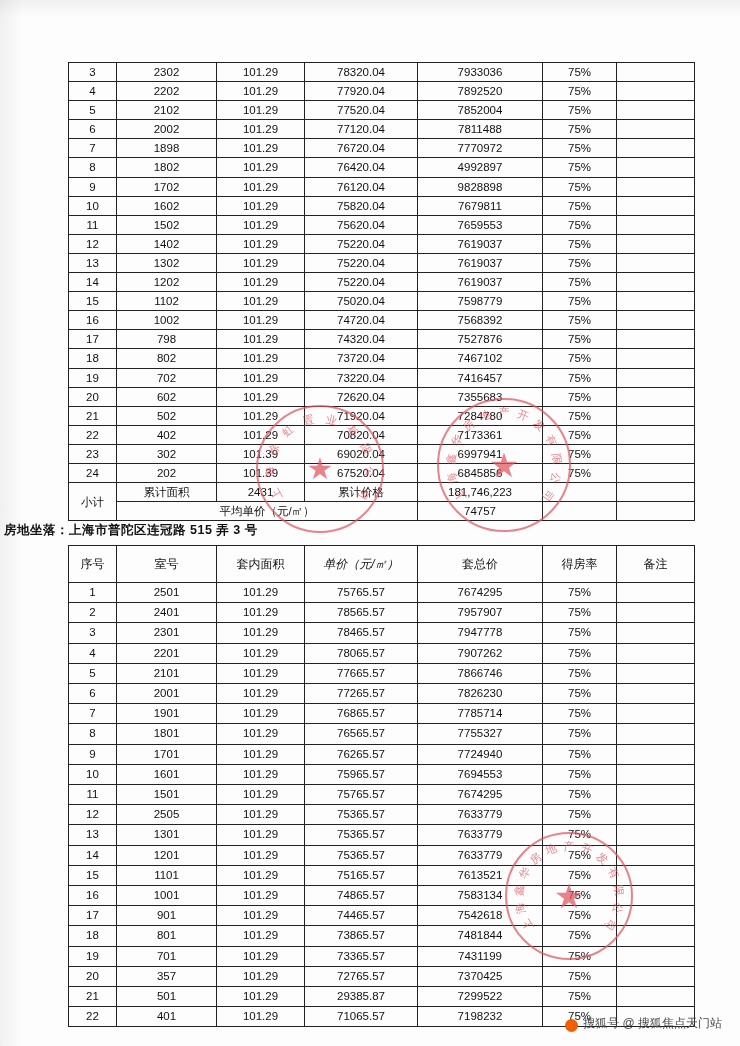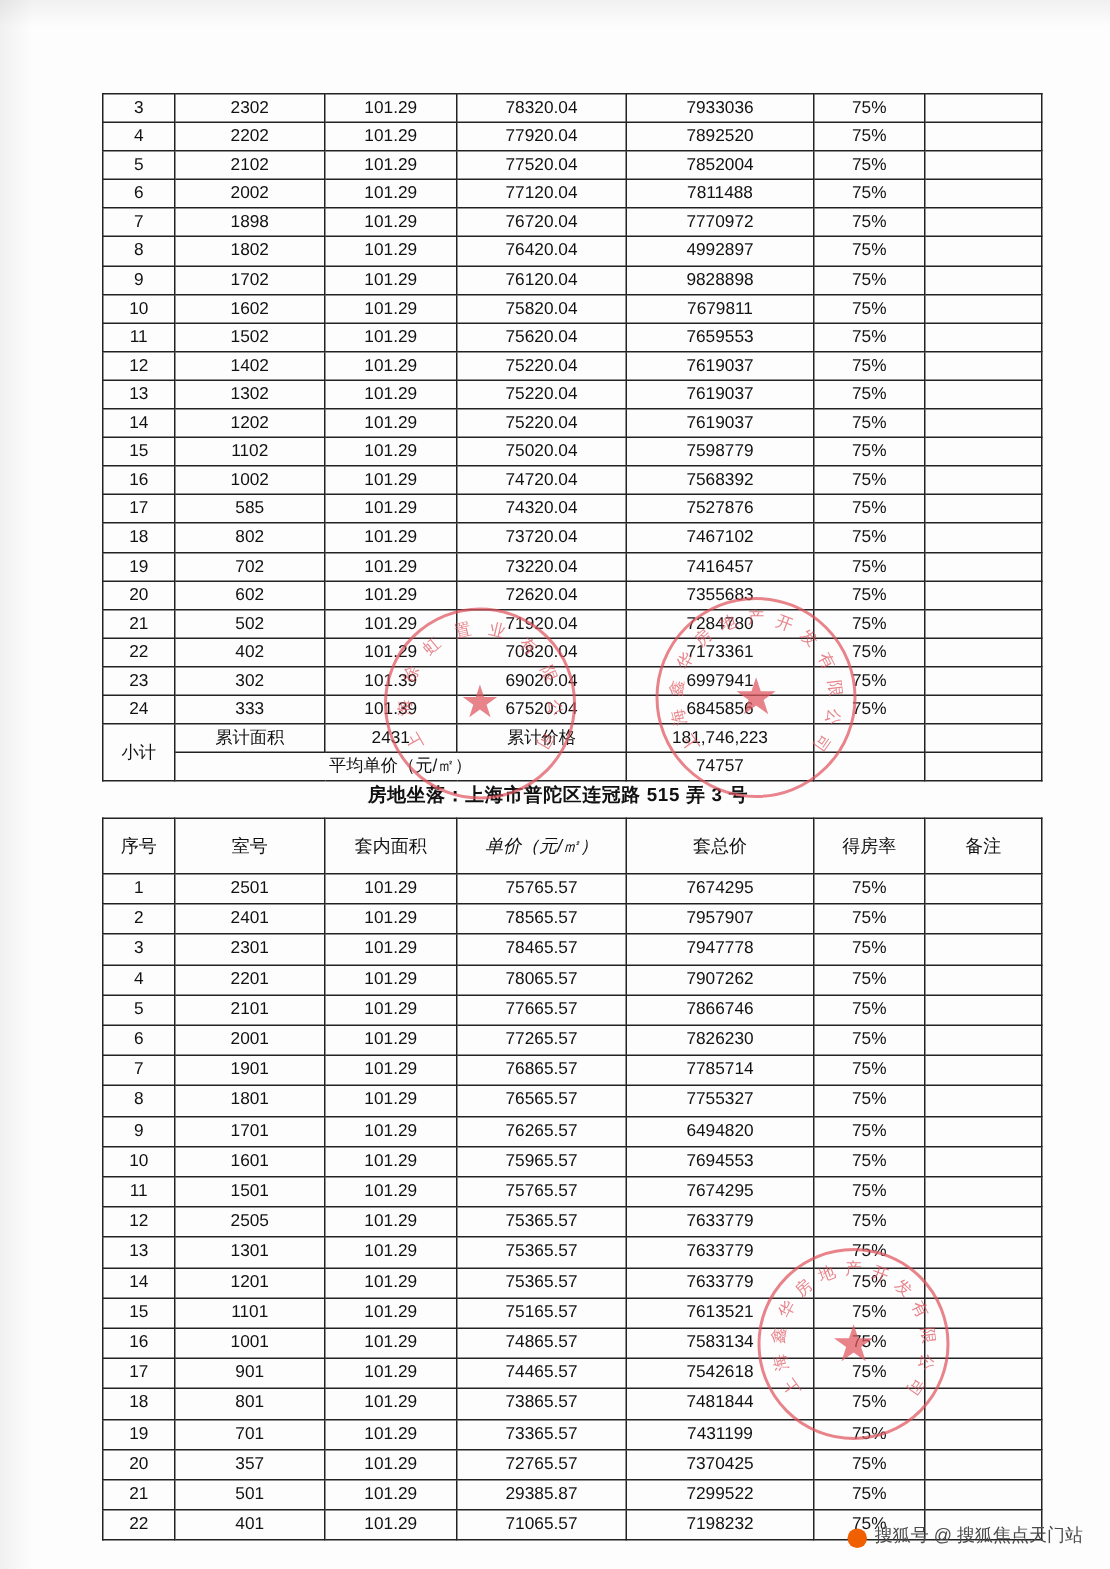--- a/index.html
+++ b/index.html
@@ -77,21 +77,21 @@
     font-size: 11.5px;
     line-height: 13px;
   }
 
   
   #address-caption {
     position: absolute;
     left: 4px;
     right: 0;
     top: 522px;
-    text-align: center;
+    text-align: left;
     font-size: 12.5px;
     font-weight: bold;
     letter-spacing: 0.5px;
     color: #111;
   }
 
   
   .stamp {
     position: absolute;
     border-radius: 50%;
@@ -298,21 +298,21 @@
           <td>16</td>
           <td>1002</td>
           <td>101.29</td>
           <td>74720.04</td>
           <td>7568392</td>
           <td>75%</td>
           <td></td>
         </tr>
         <tr>
           <td>17</td>
-          <td>585</td>
+          <td>798</td>
           <td>101.29</td>
           <td>74320.04</td>
           <td>7527876</td>
           <td>75%</td>
           <td></td>
         </tr>
         <tr>
           <td>18</td>
           <td>802</td>
           <td>101.29</td>
@@ -361,21 +361,21 @@
           <td>23</td>
           <td>302</td>
           <td>101.39</td>
           <td>69020.04</td>
           <td>6997941</td>
           <td>75%</td>
           <td></td>
         </tr>
         <tr>
           <td>24</td>
-          <td>333</td>
+          <td>202</td>
           <td>101.39</td>
           <td>67520.04</td>
           <td>6845856</td>
           <td>75%</td>
           <td></td>
         </tr>
       </tbody>
     <tbody id="table-top-subtotal">
         <tr>
           <td rowspan="2" class="subtotal-label">小计</td>
@@ -489,21 +489,21 @@
           <td>76565.57</td>
           <td>7755327</td>
           <td>75%</td>
           <td></td>
         </tr>
         <tr>
           <td>9</td>
           <td>1701</td>
           <td>101.29</td>
           <td>76265.57</td>
-          <td>6494820</td>
+          <td>7724940</td>
           <td>75%</td>
           <td></td>
         </tr>
         <tr>
           <td>10</td>
           <td>1601</td>
           <td>101.29</td>
           <td>75965.57</td>
           <td>7694553</td>
           <td>75%</td>

